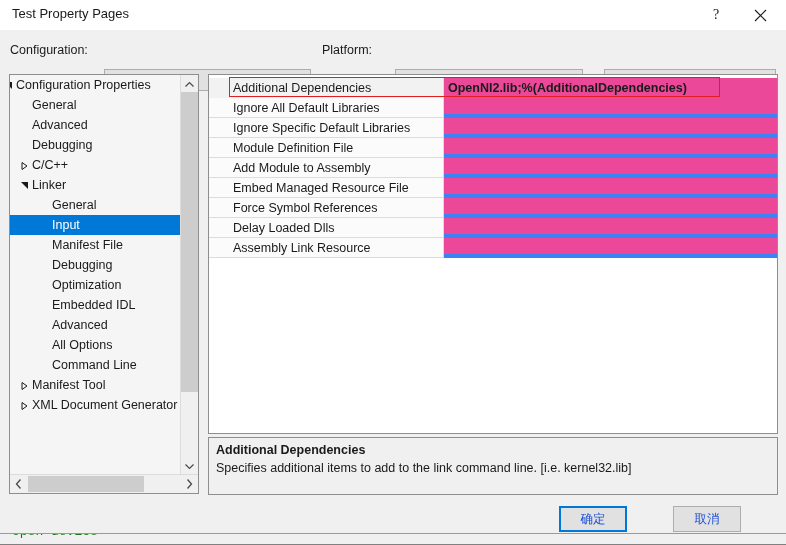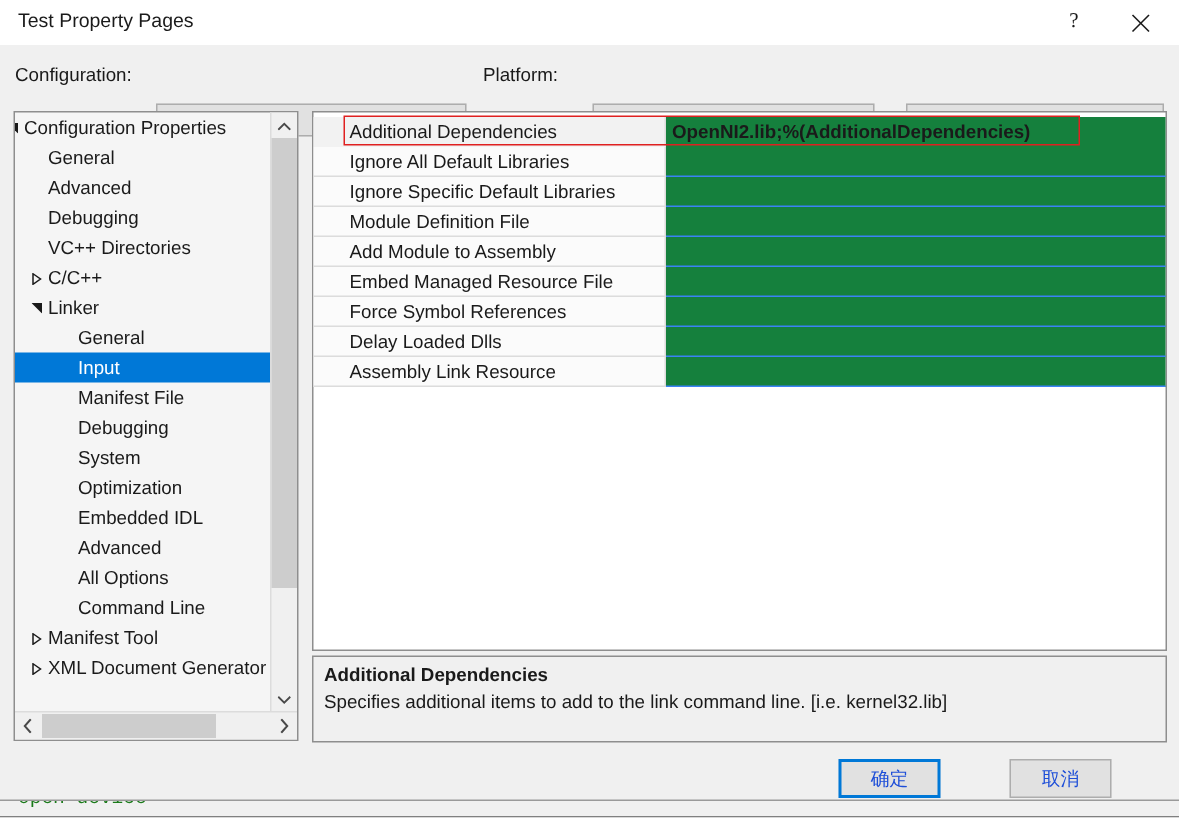--- a/index.html
+++ b/index.html
@@ -254,22 +254,22 @@
     position: absolute;
     left: 235px; top: 0;
     width: 333px;
     height: 20px;
     line-height: 20px;
     padding-left: 4px;
     box-sizing: border-box;
     font-size: 12.5px;
     color: #1a1a1a;
     white-space: nowrap;
-    border-bottom: 1px solid #3b82f6;
-    background: #15803d;
+    border-bottom: 4px solid #3b82f6;
+    background: #ec4899;
   }
   .grid-row.active .gname { background: #f2f2f2; border-bottom-color: transparent; }
   .grid-row.active .gval { font-weight: bold; border-bottom-color: transparent; }
   #grid-highlight {
     position: absolute;
     left: 20px; top: 2px;
     width: 491px;
     height: 20px;
     border: 1px solid #e02020;
     box-sizing: border-box;
@@ -395,23 +395,20 @@
         <div class="tree-item">
           <span class="lbl" style="left: 22px;">General</span>
         </div>
         <div class="tree-item">
           <span class="lbl" style="left: 22px;">Advanced</span>
         </div>
         <div class="tree-item">
           <span class="lbl" style="left: 22px;">Debugging</span>
         </div>
         <div class="tree-item">
-          <span class="lbl" style="left: 22px;">VC++ Directories</span>
-        </div>
-        <div class="tree-item">
           <span class="tw" style="left: 8px;">
             <svg width="7" height="8" viewBox="0 0 7 8" aria-hidden="true">
               <polygon points="1,0.5 6,4 1,7.5" fill="none" stroke="#1a1a1a" stroke-width="1"></polygon>
             </svg>
           </span>
           <span class="lbl" style="left: 22px;">C/C++</span>
         </div>
         <div class="tree-item">
           <span class="tw" style="left: 8px;">
             <svg width="8" height="7" viewBox="0 0 8 7" aria-hidden="true">
@@ -424,23 +421,20 @@
           <span class="lbl" style="left: 42px;">General</span>
         </div>
         <div class="tree-item selected">
           <span class="lbl" style="left: 42px;">Input</span>
         </div>
         <div class="tree-item">
           <span class="lbl" style="left: 42px;">Manifest File</span>
         </div>
         <div class="tree-item">
           <span class="lbl" style="left: 42px;">Debugging</span>
-        </div>
-        <div class="tree-item">
-          <span class="lbl" style="left: 42px;">System</span>
         </div>
         <div class="tree-item">
           <span class="lbl" style="left: 42px;">Optimization</span>
         </div>
         <div class="tree-item">
           <span class="lbl" style="left: 42px;">Embedded IDL</span>
         </div>
         <div class="tree-item">
           <span class="lbl" style="left: 42px;">Advanced</span>
         </div>

